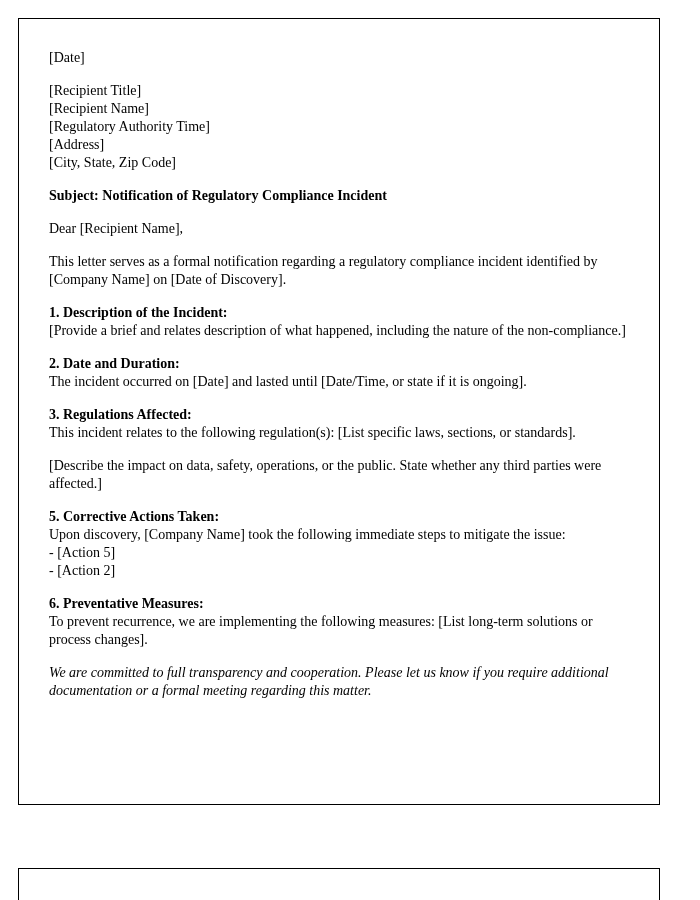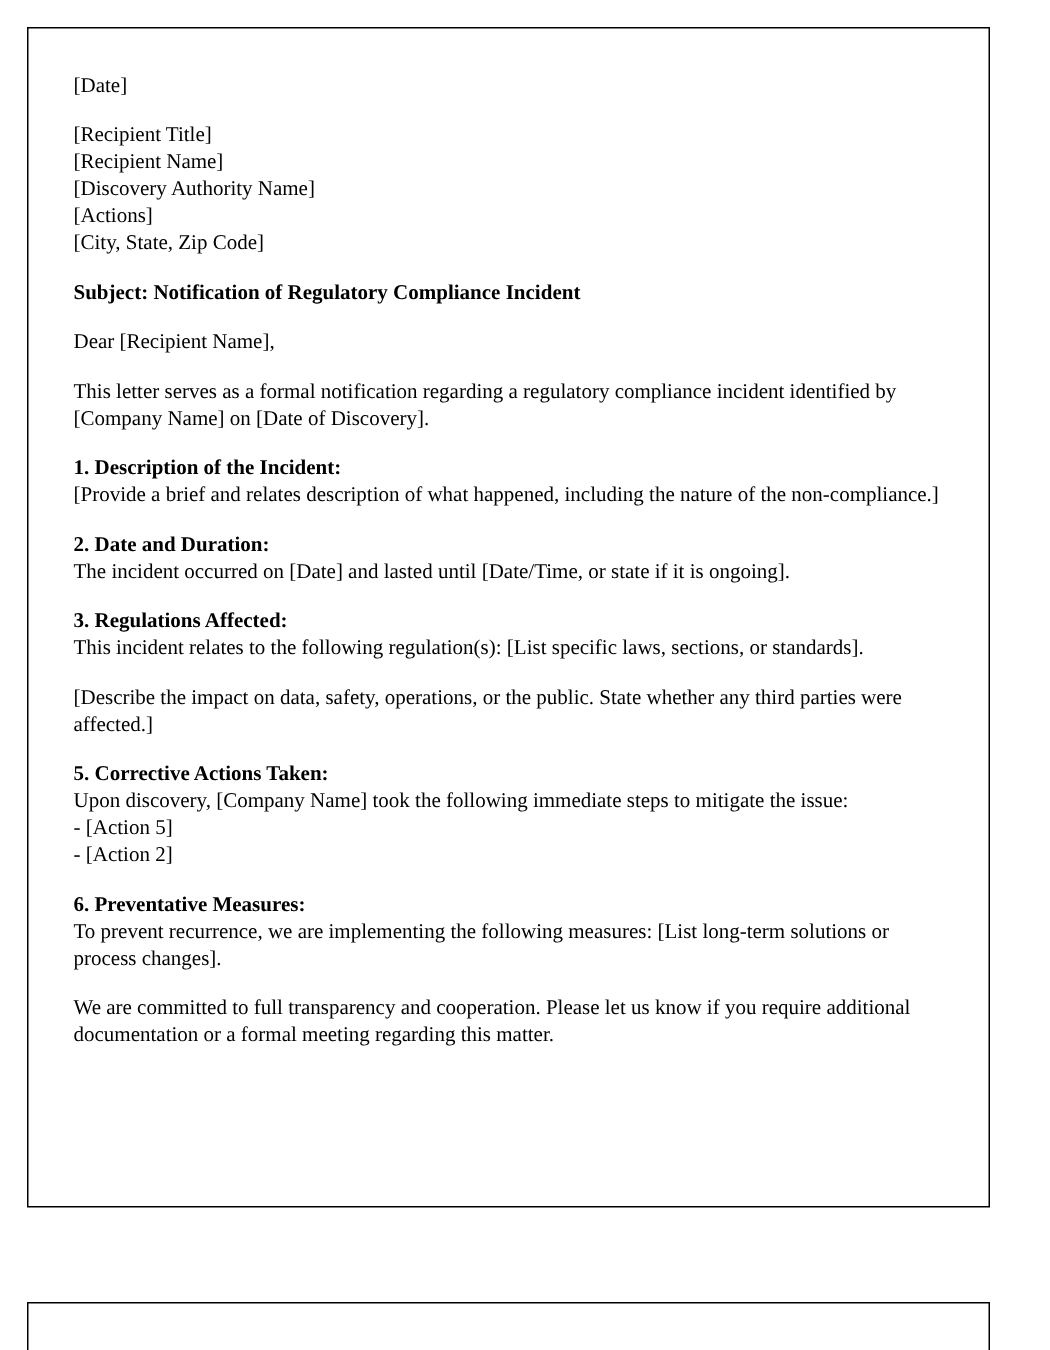--- a/index.html
+++ b/index.html
@@ -36,42 +36,43 @@
       height: 80px;
       border-bottom: none;
     }
     .para {
       margin: 0 0 15px 0;
       font-size: 14px;
       line-height: 18px;
     }
     .para:last-child {
       margin-bottom: 0;
+      font-style: italic;
     }
     .line {
       display: block;
     }
     .bold {
       font-weight: bold;
     }
   </style>
 </head>
 <body>
 
 <div>
 
   <div id="page1" class="page">
 
     <p class="para">[Date]</p>
 
     <div class="para">
       <span class="line">[Recipient Title]</span>
       <span class="line">[Recipient Name]</span>
-      <span class="line">[Discovery Authority Name]</span>
-      <span class="line">[Actions]</span>
+      <span class="line">[Regulatory Authority Time]</span>
+      <span class="line">[Address]</span>
       <span class="line">[City, State, Zip Code]</span>
     </div>
 
     <p class="para bold">Subject: Notification of Regulatory Compliance Incident</p>
 
     <p class="para">Dear [Recipient Name],</p>
 
     <p class="para">This letter serves as a formal notification regarding a regulatory compliance incident identified by [Company Name] on [Date of Discovery].</p>
 
     <div class="para">

